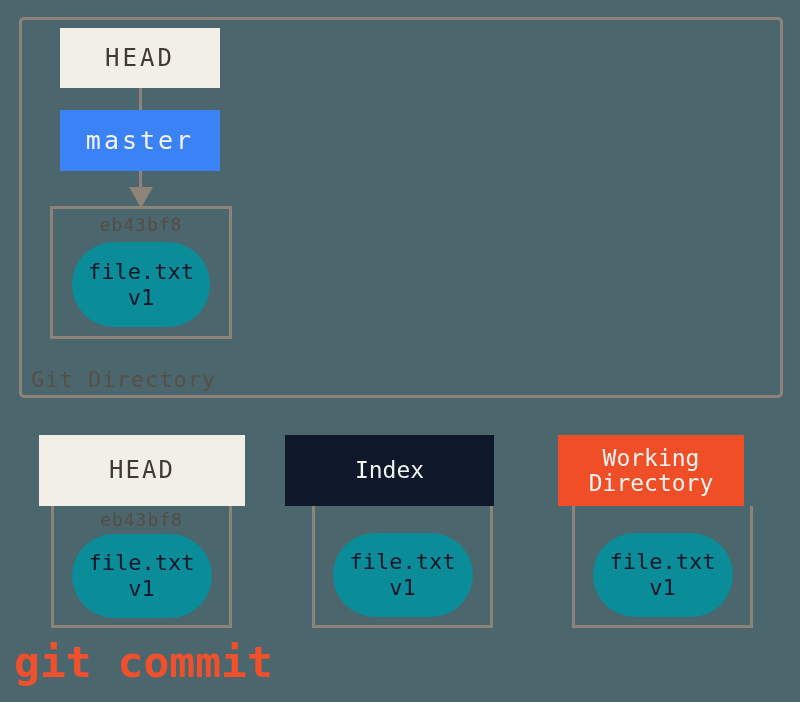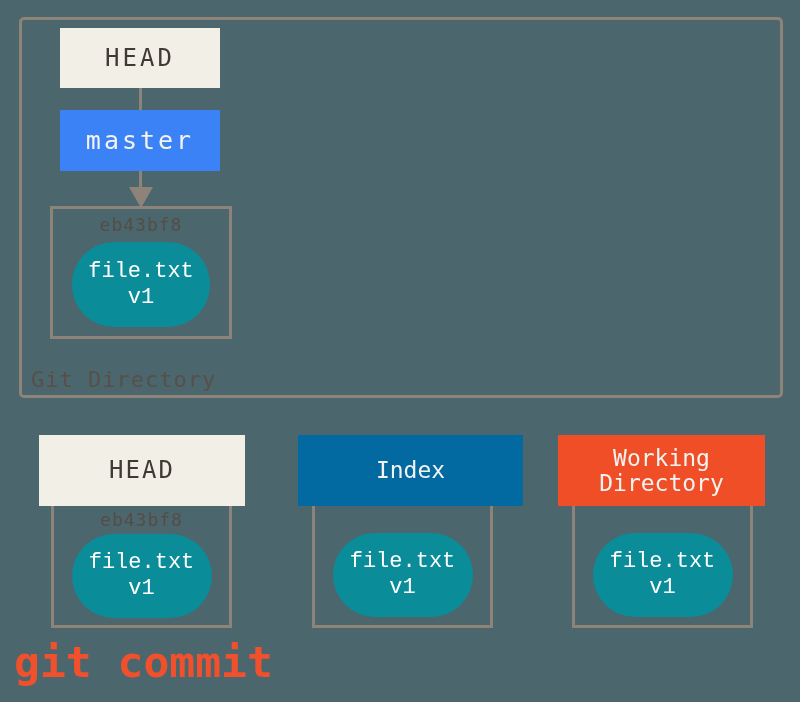--- a/index.html
+++ b/index.html
@@ -84,25 +84,24 @@
     line-height: 22px;
     letter-spacing: 1px;
   }
   .blob {
     background: #0b8c99;
     border-radius: 42px;
     display: flex;
     flex-direction: column;
     align-items: center;
     justify-content: center;
-    color: #ffffff;
+    color: #0f172a;
     font-size: 22px;
     line-height: 26px;
     text-align: center;
-    font-family: Liberation Mono, monospace;
   }
   .blob-lg { width: 138px; height: 85px; margin-top: 6px; }
   .blob-sm { width: 140px; height: 84px; }
   
   .area-header {
     position: absolute;
     top: 435px;
     height: 71px;
     display: flex;
     align-items: center;
@@ -113,26 +112,26 @@
     line-height: 25px;
   }
   .hdr-head {
     left: 39px; width: 206px;
     background: #f2efe6;
     color: #3f3a35;
     font-size: 24px;
     letter-spacing: 2px;
   }
   .hdr-index {
-    left: 298px; width: 225px;
-    background: #0369a1;
+    left: 285px; width: 209px;
+    background: #0f172a;
     color: #f2f4f2;
   }
   .hdr-workdir {
-    left: 558px; width: 207px;
+    left: 558px; width: 186px;
     background: #f04e26;
     color: #f2f4f2;
     padding: 0 2px;
   }
   .file-box {
     position: absolute;
     top: 506px;
     width: 181px; height: 122px;
     border: 3px solid #8d8378;
     border-top: none;

